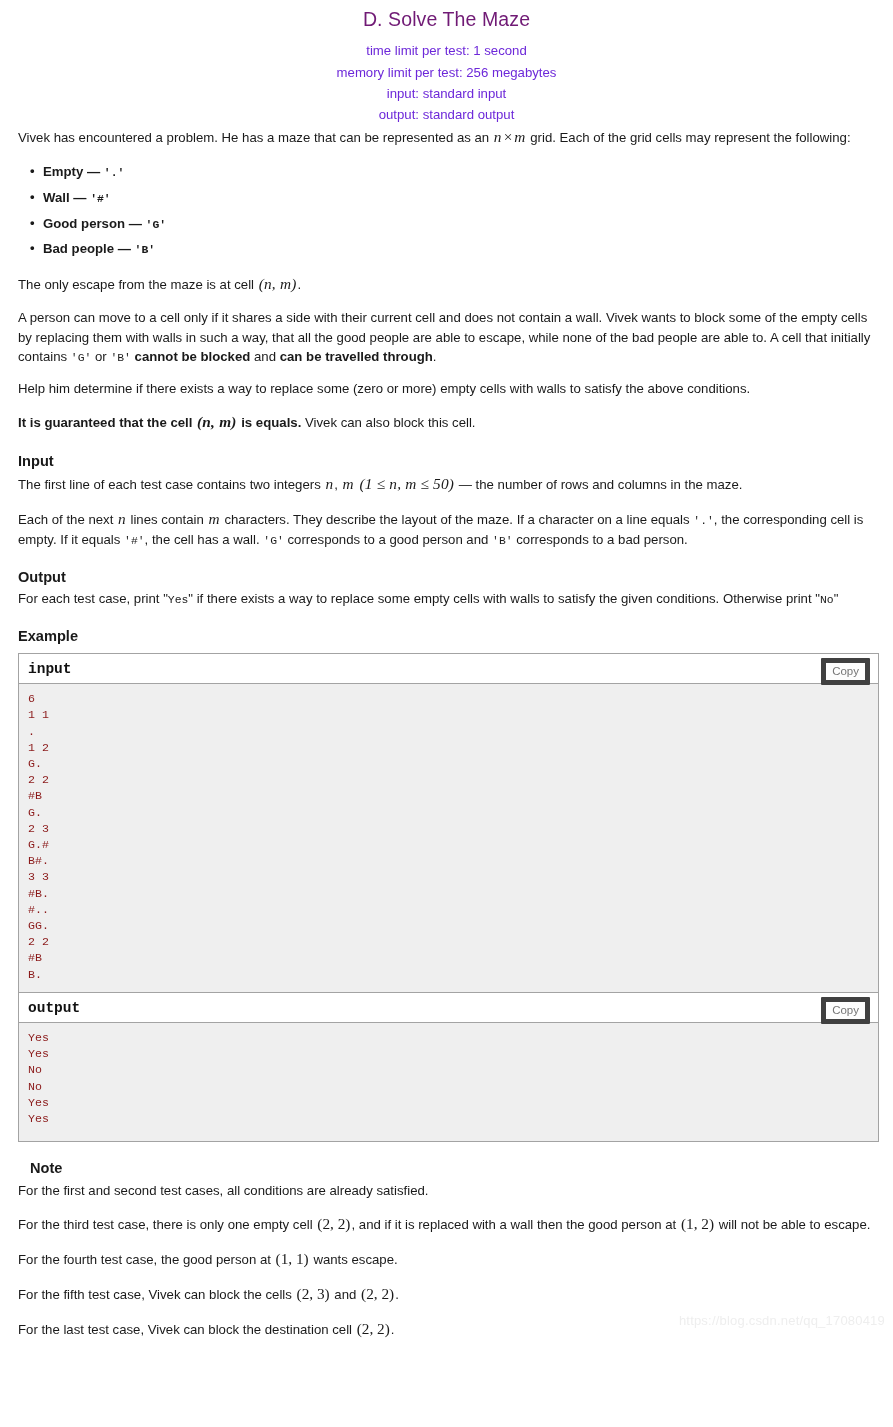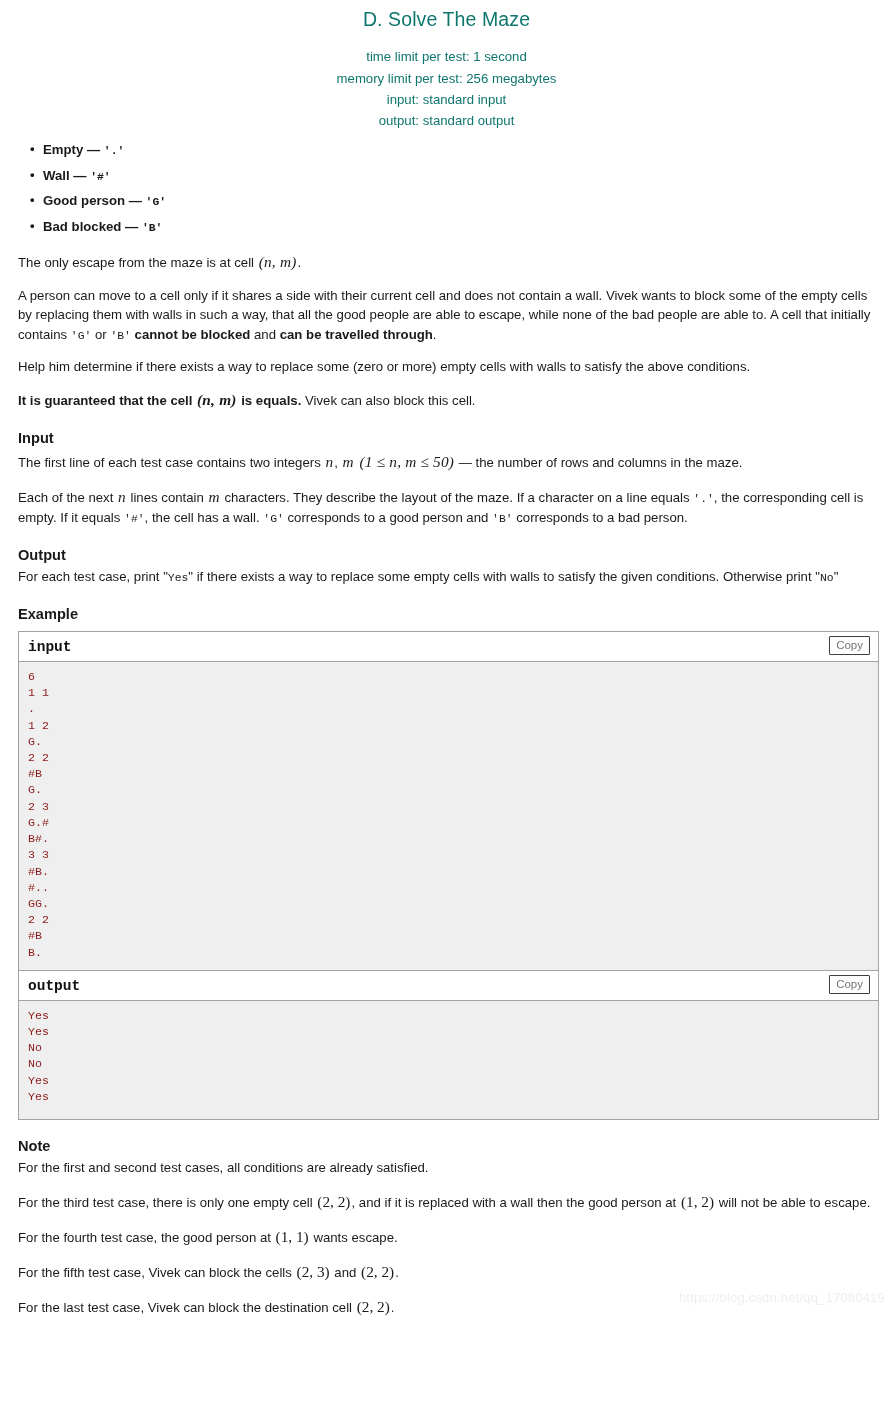--- a/index.html
+++ b/index.html
@@ -24,28 +24,28 @@
 
   
   .problem-header {
     text-align: center;
     padding-top: 7px;
   }
   .problem-title {
     font-size: 19.5px;
     font-weight: normal;
     letter-spacing: 0.1px;
-    color: #0f766e;
-    margin: 0 0 14px 0;
+    color: #701a75;
+    margin: 0 0 8px 0;
     line-height: 1.3;
   }
   .limit-line {
     font-size: 13.2px;
     line-height: 1.62;
-    color: #0f766e;
+    color: #6d28d9;
   }
 
   
   .content {
     padding: 0 14px 0 18px;
   }
   p.para {
     margin: 0 0 13px 0;
   }
   .first-para { margin-top: 17px; }
@@ -91,21 +91,21 @@
     padding: 0 1px;
   }
   b, strong { font-weight: bold; }
 
   h2.section {
     font-size: 14.6px;
     font-weight: bold;
     margin: 17px 0 2px 0;
     line-height: 1.4;
   }
-  h2.section.tight { margin-top: 16px; }
+  h2.section.tight { margin-top: 16px; margin-left: 12px; }
 
   
   .sample-tests {
     margin: 7px 0 0 0;
     padding: 0 14px 0 18px;
   }
   .sample-box {
     border: 1px solid #a3a3a3;
     background: #efefef;
   }
@@ -123,21 +123,21 @@
     font-family: "Liberation Mono", "DejaVu Sans Mono", monospace;
     font-weight: bold;
     font-size: 14.5px;
     color: #111111;
     line-height: 18px;
   }
   .copy-btn {
     position: absolute;
     right: 8px;
     top: 4px;
-    border: 1px solid #404040;
+    border: 5px solid #404040;
     background: #fdfdfd;
     color: #767676;
     font-family: "Liberation Sans", sans-serif;
     font-size: 11.5px;
     padding: 1px 6px 2px 6px;
     line-height: 14px;
     border-radius: 1px;
     cursor: pointer;
   }
   pre.sample-data {
@@ -180,26 +180,27 @@
   <div class="problem-header">
     <div class="problem-title">D. Solve The Maze</div>
     <div class="limit-line">time limit per test: 1 second</div>
     <div class="limit-line">memory limit per test: 256 megabytes</div>
     <div class="limit-line">input: standard input</div>
     <div class="limit-line">output: standard output</div>
   </div>
 
   <div class="content">
 
+    <p class="para first-para"><span>Vivek has encountered a problem. He has a maze that can be represented as an </span><span class="math">n</span><span class="math-num">×</span><span class="math">m</span><span> grid. Each of the grid cells may represent the following:</span></p>
 
     <ul class="def-list">
       <li><span>Empty — </span><span class="lit">'.'</span></li>
       <li><span>Wall — </span><span class="lit">'#'</span></li>
       <li><span>Good person  — </span><span class="lit">'G'</span></li>
-      <li><span>Bad blocked — </span><span class="lit">'B'</span></li>
+      <li><span>Bad people — </span><span class="lit">'B'</span></li>
     </ul>
 
     <p class="para"><span>The only escape from the maze is at cell </span><span class="math">(n, m)</span><span>.</span></p>
 
     <p class="para"><span>A person can move to a cell only if it shares a side with their current cell and does not contain a wall. Vivek wants to block some of the empty cells by replacing them with walls in such a way, that all the good people are able to escape, while none of the bad people are able to. A cell that initially contains </span><span class="lit">'G'</span><span> or </span><span class="lit">'B'</span><span> </span><b>cannot be blocked</b><span> and </span><b>can be travelled through</b><span>.</span></p>
 
     <p class="para">Help him determine if there exists a way to replace some (zero or more) empty cells with walls to satisfy the above conditions.</p>
 
     <p class="para"><b>It is guaranteed that the cell </b><b class="math">(n, m)</b><b> is equals.</b><span> Vivek can also block this cell.</span></p>
 

